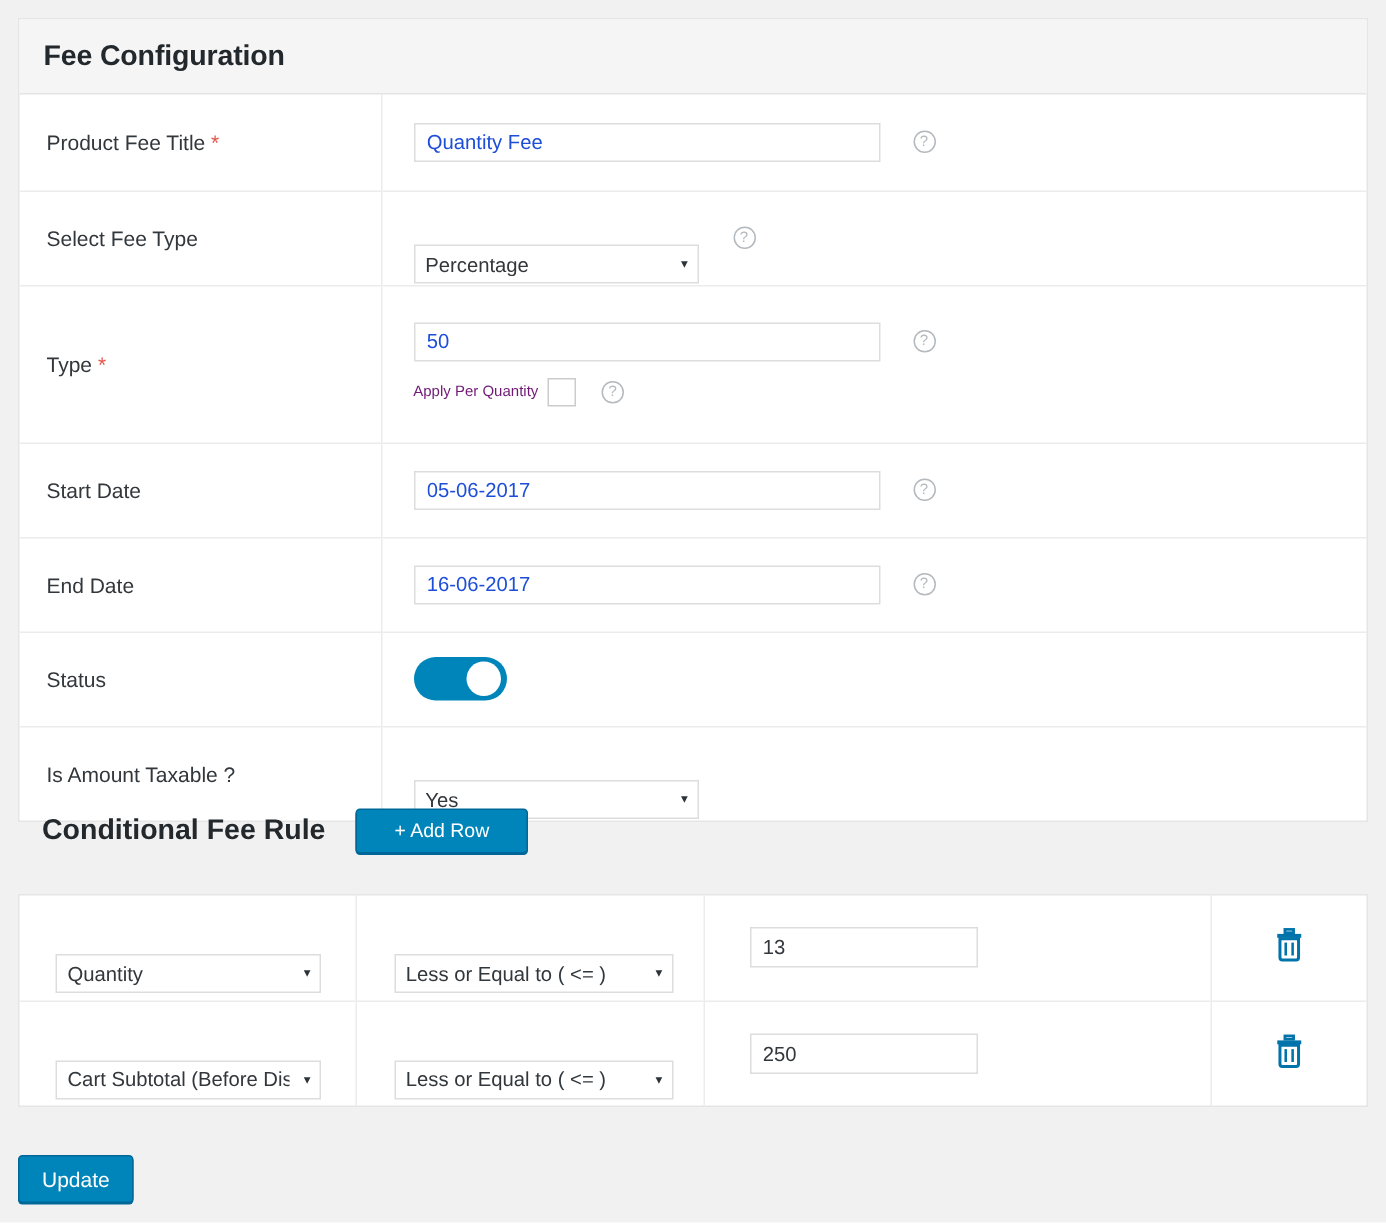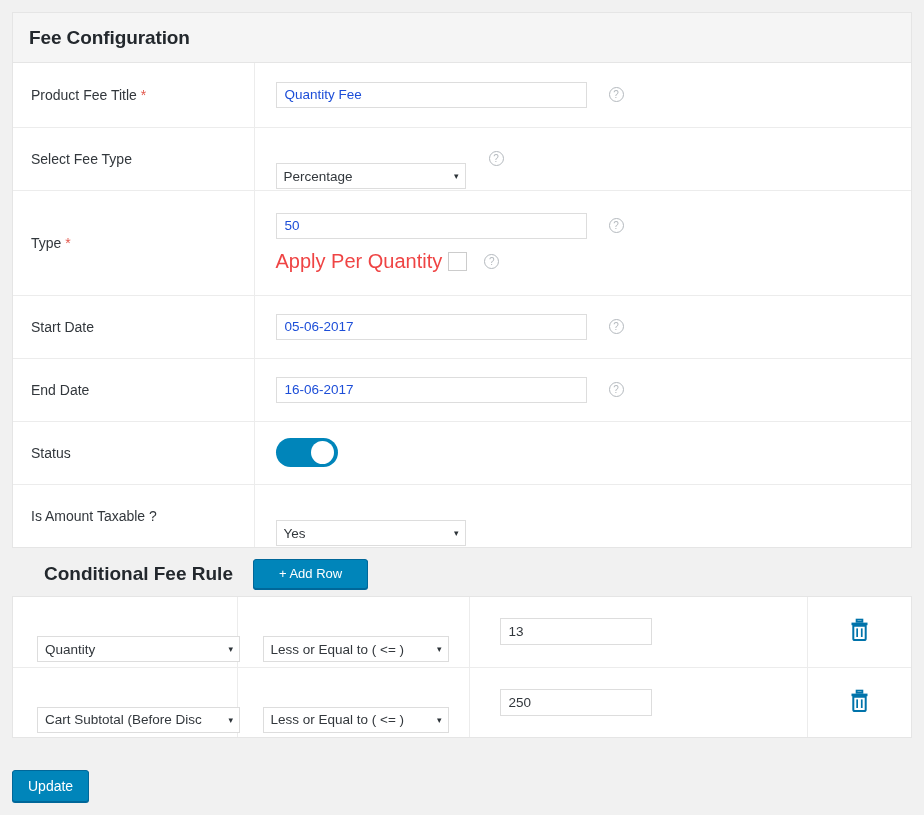--- a/index.html
+++ b/index.html
@@ -143,22 +143,22 @@
   .ctl-row { display: flex; align-items: center; }
   .gap-title { margin-left: 22px; }
   .gap-sel   { margin-left: 23px; }
 
   .apply-line {
     display: flex;
     align-items: center;
     margin-top: 11px;
   }
   .apply-line .lbl {
-    font-size: 20px;
-    color: #ef4444;
+    font-size: 10px;
+    color: #701a75;
     margin-right: 6px;
   }
   .chk {
     width: 19px;
     height: 19px;
     border: 1px solid #cccccc;
     background: #fff;
     box-sizing: border-box;
     display: inline-block;
     cursor: pointer;
@@ -180,24 +180,23 @@
     border-radius: 50%;
     background: #ffffff;
     top: 3px;
     right: 4px;
   }
 
   
   .cfr-head {
     position: absolute;
     left: 28px;
-    top: 559px;
+    top: 539px;
     display: flex;
     align-items: center;
-    margin-left: 16px;
   }
   .cfr-head .cfr-title {
     font-size: 19px;
     font-weight: bold;
     color: #23282d;
     margin-right: 20px;
   }
   .btn-blue {
     background: #0085ba;
     border: 1px solid #006799;
@@ -231,21 +230,21 @@
     height: 70px;
     vertical-align: middle;
     border-right: 1px solid #ececec;
     box-sizing: border-box;
   }
   table.rules td:last-child { border-right: none; }
   td.c-field  { width: 224px; padding-left: 24px; }
   td.c-op     { width: 232px; padding-left: 25px; }
   td.c-val    { width: 338px; padding-left: 30px; text-decoration: underline; }
   td.c-act    { width: 104px; text-align: center; }
-  select.sel-field { width: 203px; }
+  select.sel-field { width: 177px; }
   select.sel-op    { width: 186px; }
   input.val {
     width: 152px;
     height: 27px;
     padding: 0 8px;
     box-sizing: border-box;
     border: 1px solid #dddddd;
     background: #ffffff;
     font-family: "Liberation Sans", sans-serif;
     font-size: 13.5px;

